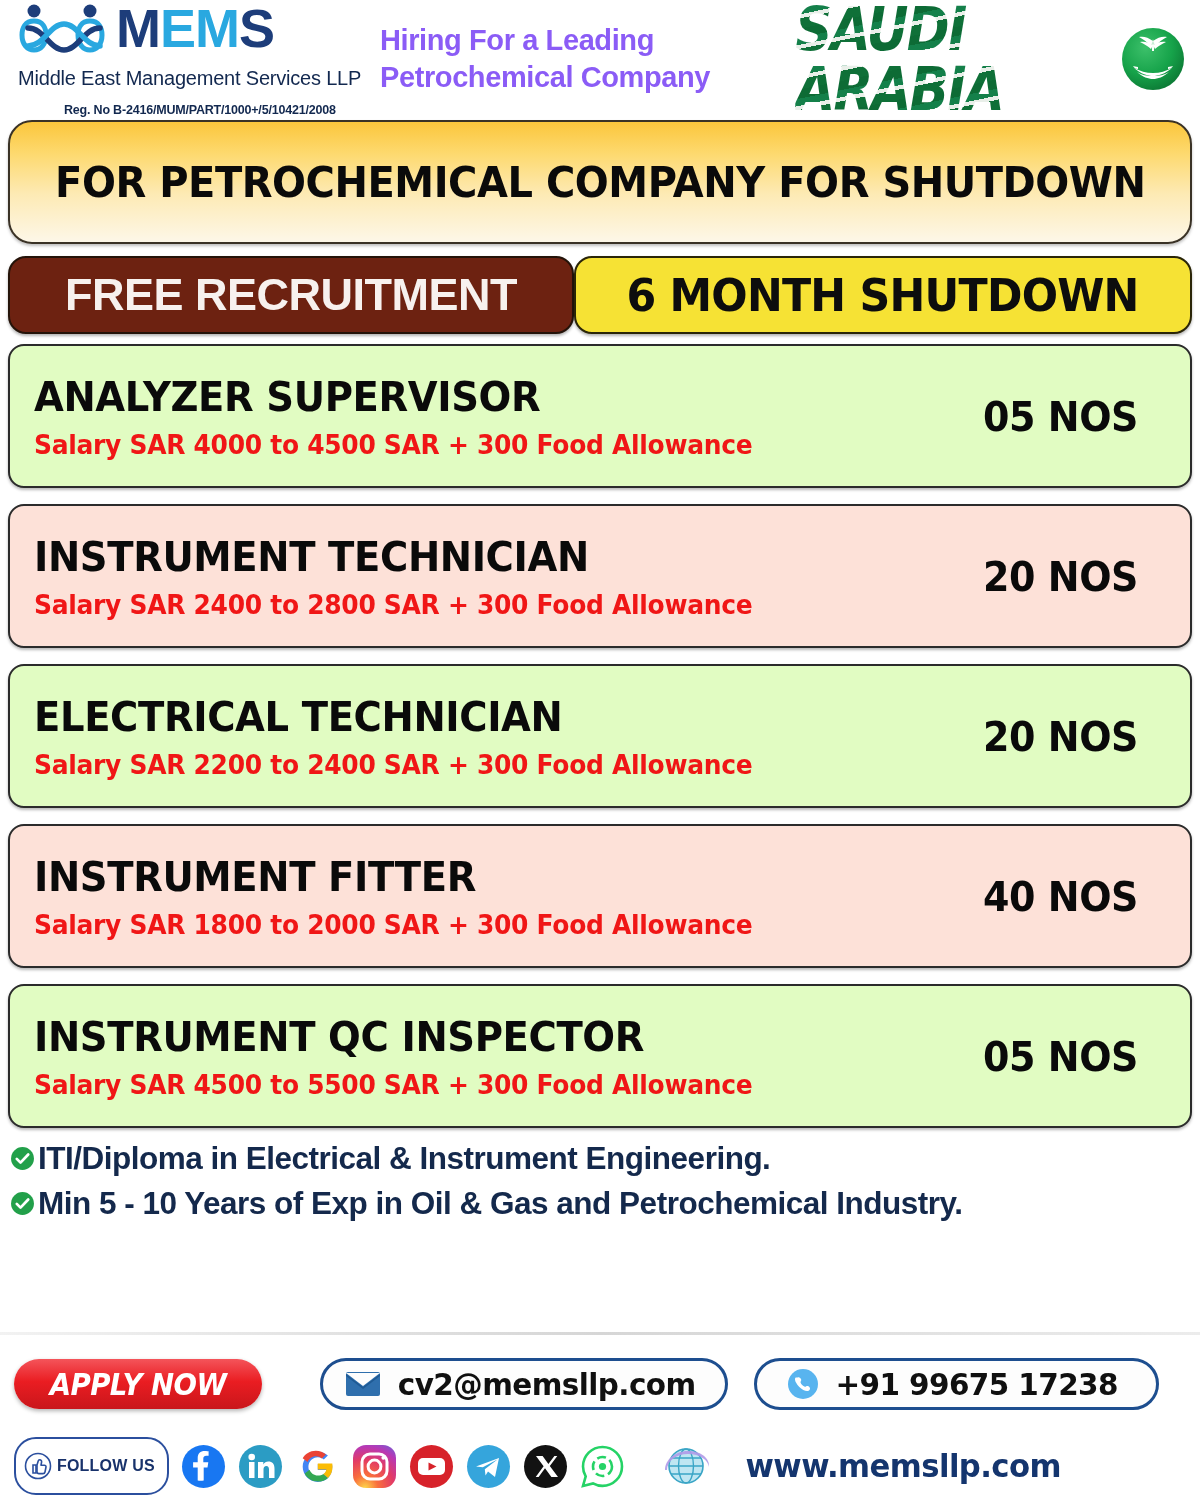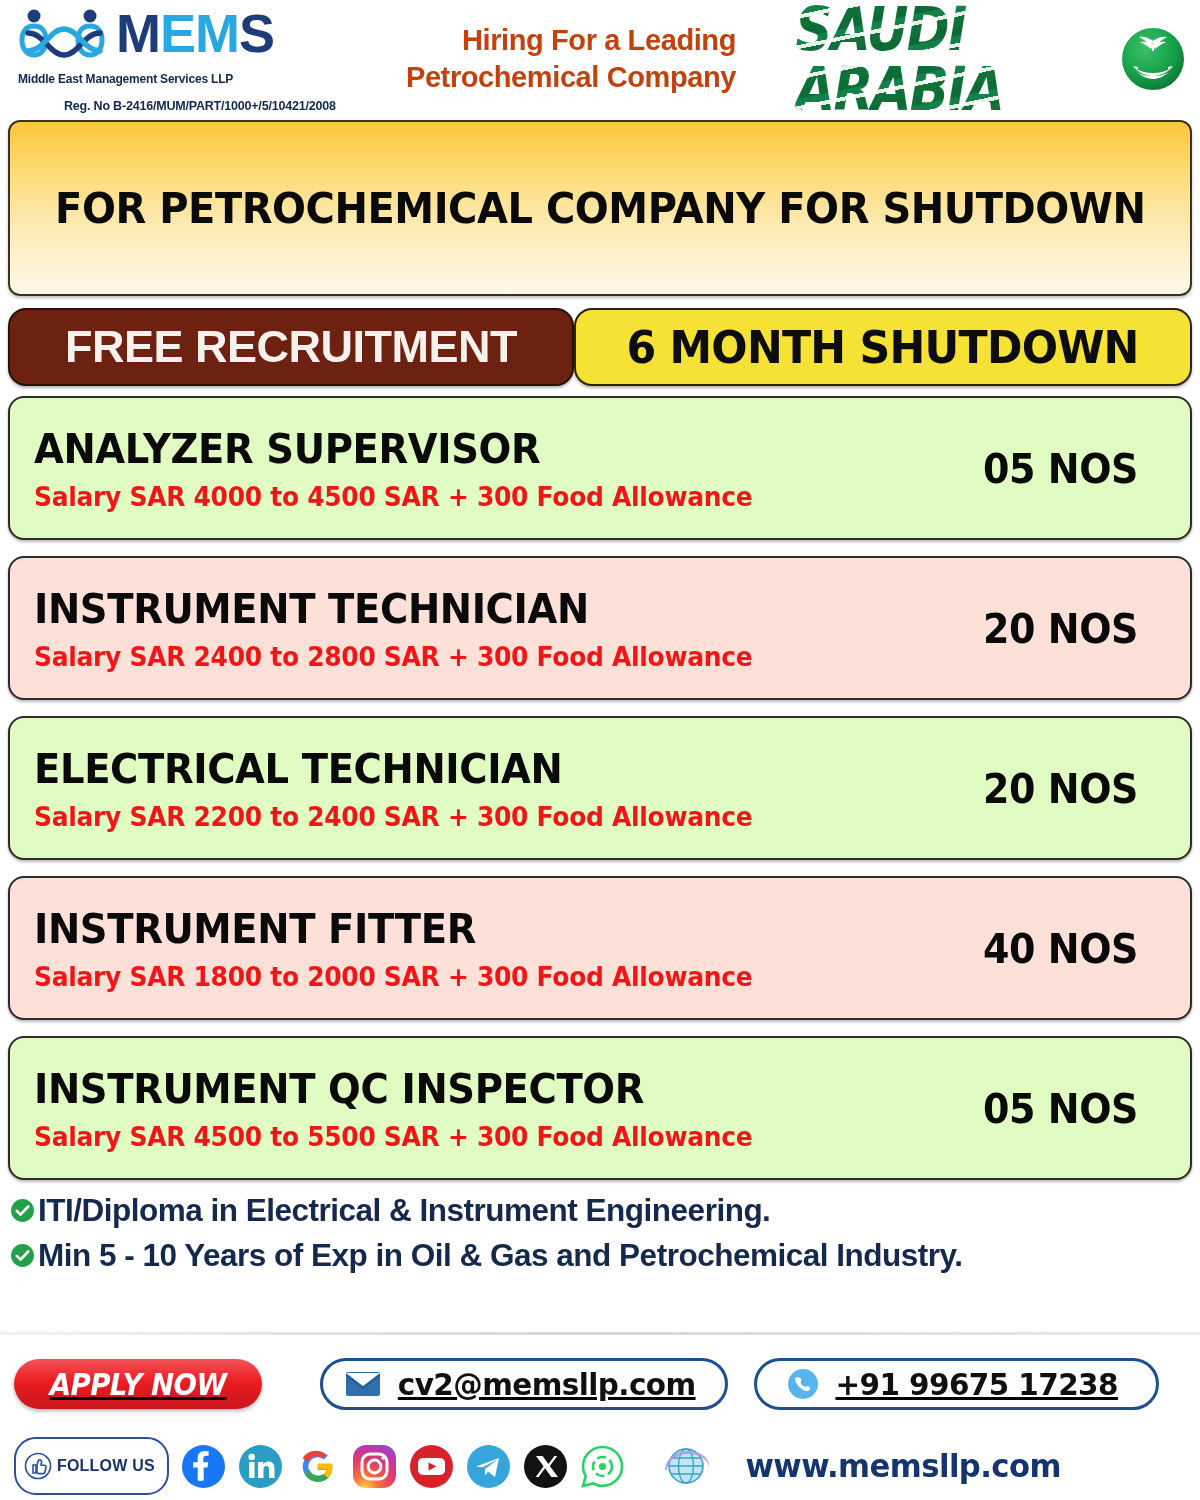--- a/index.html
+++ b/index.html
@@ -17,29 +17,29 @@
     padding: 0 14px 0 18px; gap: 10px;
   }
   .brand { display: flex; flex-direction: column; justify-content: center; width: 352px; }
   .brand-top { display: flex; align-items: center; gap: 6px; }
   .logo-mark { width: 92px; height: 52px; flex: none; }
   .brand-word { font-size: 54px; font-weight: 800; letter-spacing: -1px; line-height: 1; }
   .brand-word .w1 { color: #1d3d7a; }
   .brand-word .w2 { color: #29a8e0; }
   .brand-word .w3 { color: #1d3d7a; }
   .brand-sub {
-    font-size: 12px; font-weight: 700; color: #12284f;
+    font-size: 20px; font-weight: 400; color: #12284f;
     margin-top: 12px; letter-spacing: -0.2px; white-space: nowrap;
   }
   .brand-reg {
     font-size: 12.5px; font-weight: 600; color: #12284f;
     margin-top: 13px; letter-spacing: -0.2px; white-space: nowrap; padding-left: 46px;
   }
   .hiring {
-    flex: 1; text-align: right; color: #c2410c;
+    flex: 1; text-align: left; color: #8b5cf6;
     font-size: 29px; font-weight: 800; line-height: 1.28; letter-spacing: -0.4px;
   }
   .country { display: flex; align-items: center; gap: 22px; width: 440px; justify-content: flex-end; }
   .country-word {
     font-size: 60px; font-weight: 900; font-style: italic;
     letter-spacing: -2px; line-height: 1;
     font-family: "DejaVu Sans", sans-serif;
     background-image: repeating-linear-gradient(
         170deg,
         #0d6b35 0px, #0d6b35 9px,
@@ -47,21 +47,21 @@
         #e9efe9 16px, #e9efe9 20px,
         #0f7038 20px, #0f7038 30px);
     -webkit-background-clip: text; background-clip: text;
     color: transparent; -webkit-text-fill-color: transparent;
     transform: scaleX(0.86); transform-origin: right center;
   }
   .ksa-emblem { width: 66px; height: 66px; flex: none; }
 
   
   .title-banner {
-    margin: 2px 8px 0 8px; height: 176px; border-radius: 12px;
+    margin: 2px 8px 0 8px; height: 124px; border-radius: 24px;
     background: linear-gradient(180deg, #fbc63c 0%, #fdd96e 26%, #fdeab4 60%, #fdf7e8 100%);
     border: 2px solid #3a3226;
     display: flex; align-items: center; justify-content: center;
     box-shadow: 0 2px 3px rgba(0,0,0,.25);
   }
   .title-banner h1 {
     font-size: 43px; font-weight: 800; color: #0a0a0a;
     text-align: center; line-height: 1.18; letter-spacing: -0.5px;
     font-family: "DejaVu Sans", sans-serif;
     transform: scaleX(0.93);
@@ -122,21 +122,21 @@
     letter-spacing: -0.5px; line-height: 1.05; white-space: nowrap;
   }
 
   
   .divider {
     position: absolute; left: 0; right: 0; top: 1332px; height: 3px;
     background: linear-gradient(90deg, #f2f2f2, #d6d6d6 50%, #ececec);
   }
   .contact-bar {
     position: absolute; left: 0; right: 0; top: 1348px; height: 72px;
-    display: flex; align-items: center; padding: 0 14px; gap: 2px; text-decoration: underline;
+    display: flex; align-items: center; padding: 0 14px; gap: 2px;
   }
   .apply-btn {
     width: 248px; height: 50px; border-radius: 25px;
     background: linear-gradient(180deg, #f4545a 0%, #ea1d22 45%, #c9161b 100%);
     display: flex; align-items: center; justify-content: center;
     box-shadow: 0 2px 4px rgba(0,0,0,.3);
   }
   .apply-btn span {
     color: #fff; font-size: 30px; font-weight: 800; font-style: italic;
     letter-spacing: -0.6px; font-family: "DejaVu Sans", sans-serif;

